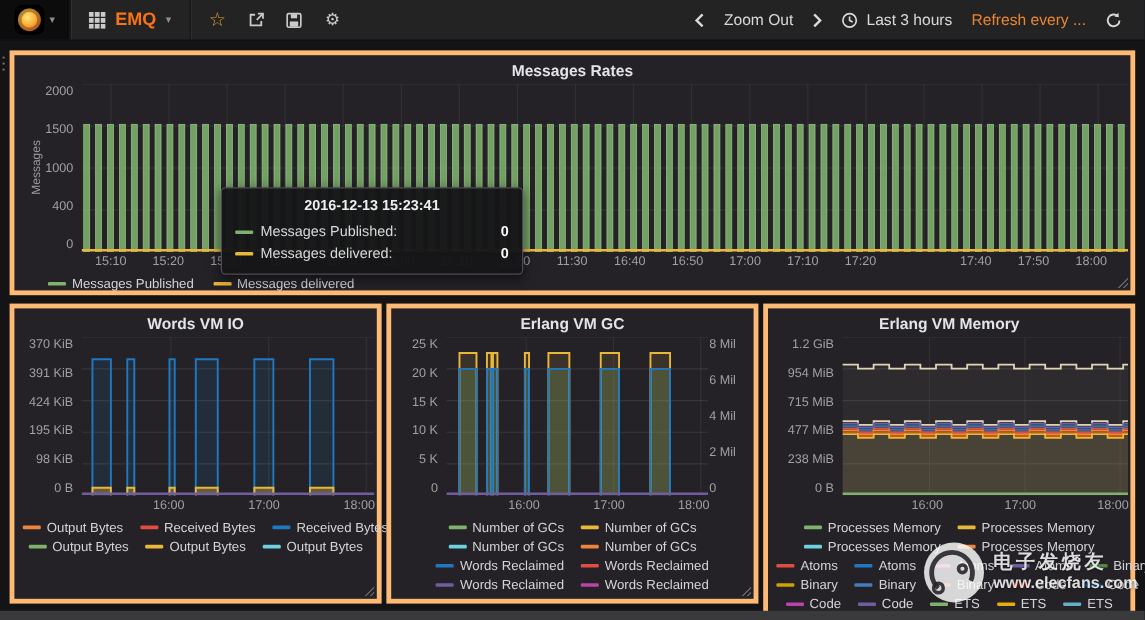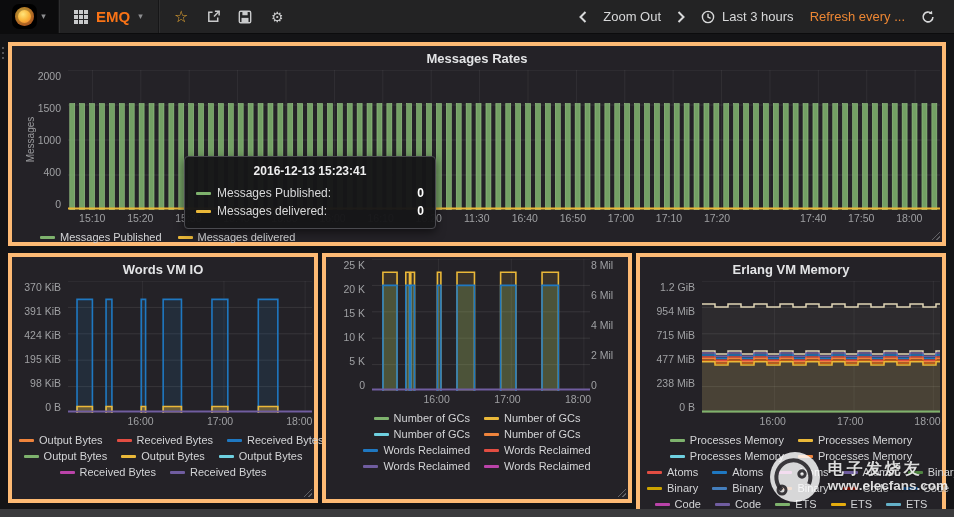--- a/index.html
+++ b/index.html
@@ -395,26 +395,26 @@
         <div class="xrow">
             <span style="left: 30.5%;">16:00</span>
             <span style="left: 63.9%;">17:00</span>
             <span style="left: 97.2%;">18:00</span>
           </div>
       </div>
     </div>
     <div class="legend center">
         <div class="legend-row"><span class="legend-item"><i class="dash" style="background: rgb(239, 132, 60);"></i>Output Bytes</span><span class="legend-item"><i class="dash" style="background: rgb(226, 77, 66);"></i>Received Bytes</span><span class="legend-item"><i class="dash" style="background: rgb(31, 120, 193);"></i>Received Bytes</span></div>
         <div class="legend-row"><span class="legend-item"><i class="dash" style="background: rgb(126, 178, 109);"></i>Output Bytes</span><span class="legend-item"><i class="dash" style="background: rgb(234, 184, 57);"></i>Output Bytes</span><span class="legend-item"><i class="dash" style="background: rgb(110, 208, 224);"></i>Output Bytes</span></div>
-        <div class="legend-row"><span class="legend-item"><i class="dash" style="background: rgb(186, 67, 169);"></i>Received Bytes</span><span class="legend-item"><i class="dash" style="background: rgb(112, 93, 160);"></i>Received Bytes</span></div>
       </div>
     <span class="grip"></span>
   </section>
 
   <section class="panel panel-gc row2">
+    <div class="panel-header">Erlang VM GC</div>
     <div class="chart-area">
       <div class="ycol">
           <div>25 K</div>
           <div>20 K</div>
           <div>15 K</div>
           <div>10 K</div>
           <div>5 K</div>
           <div>0</div>
         </div>
       <div class="plot-col">

